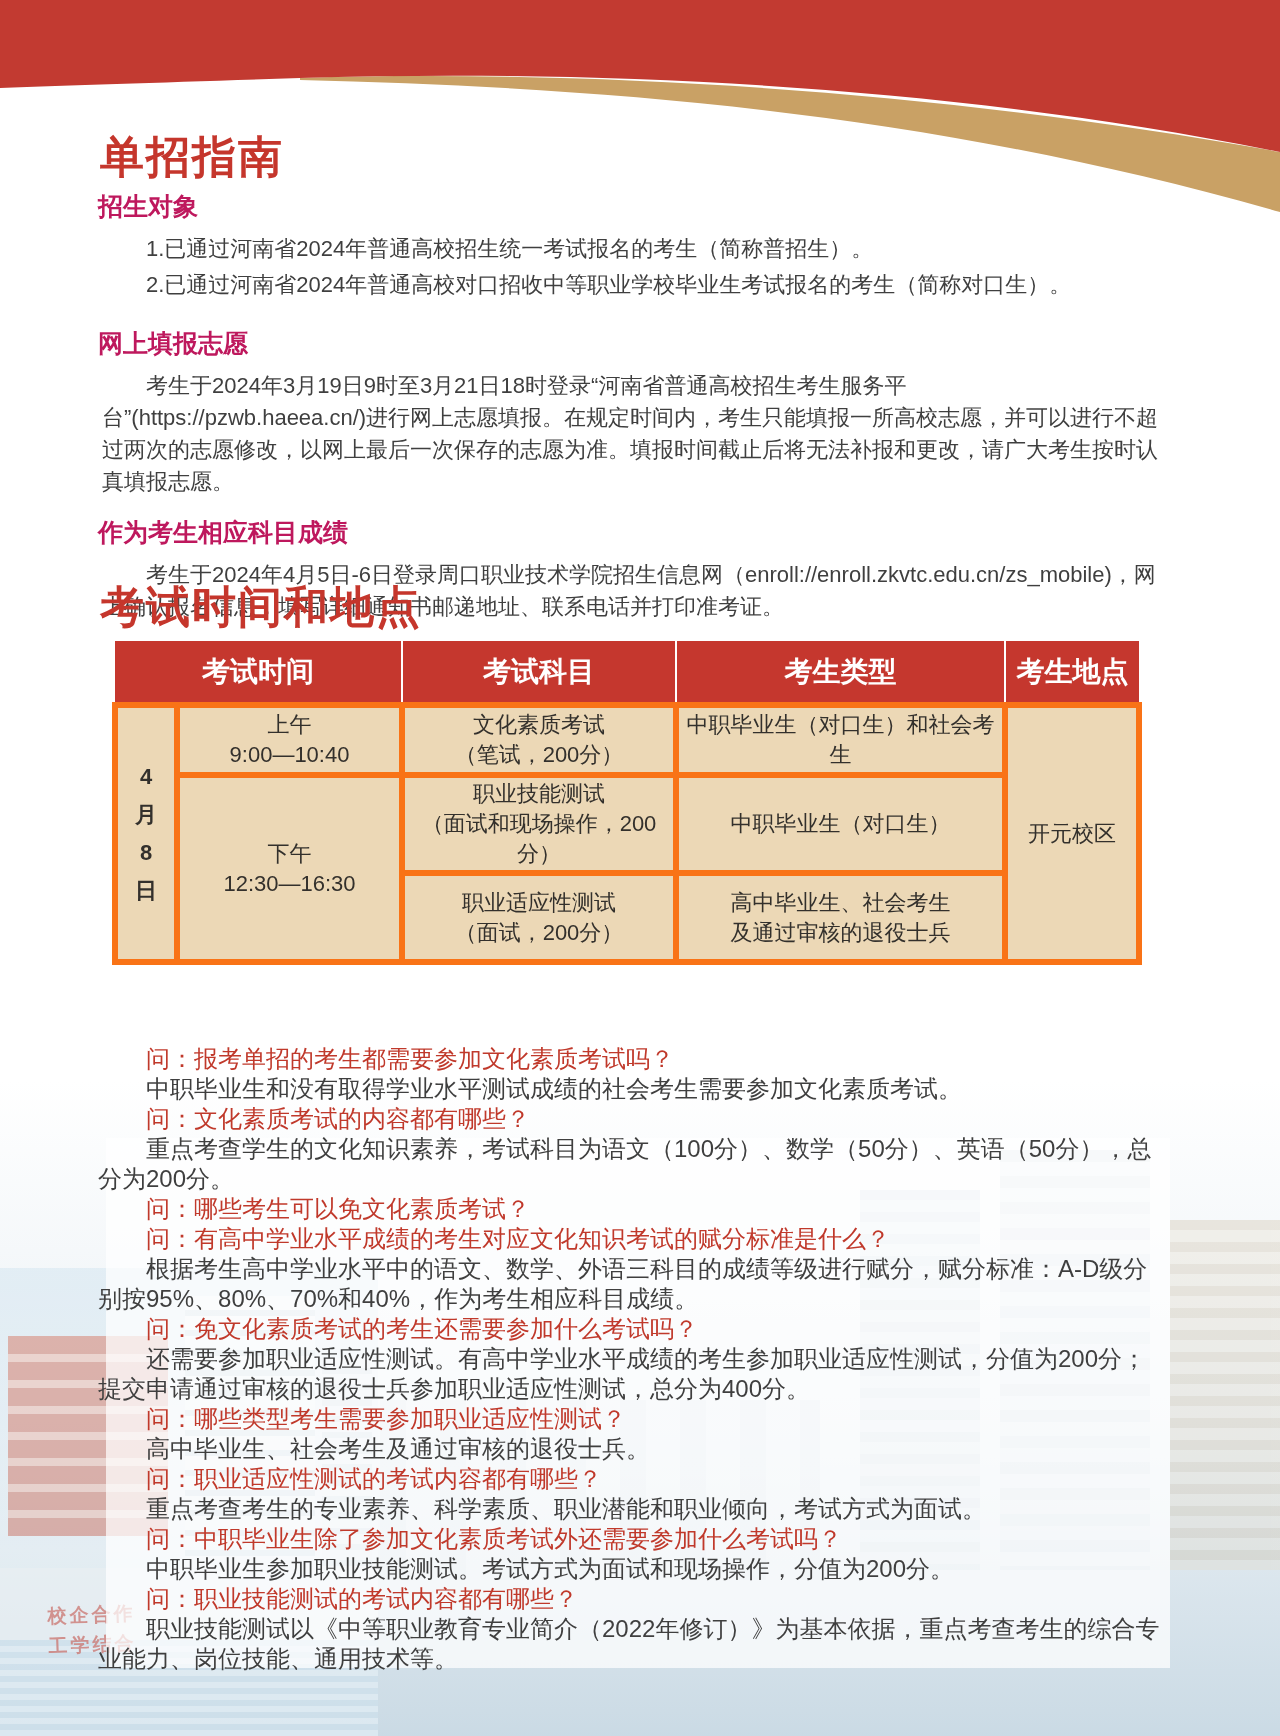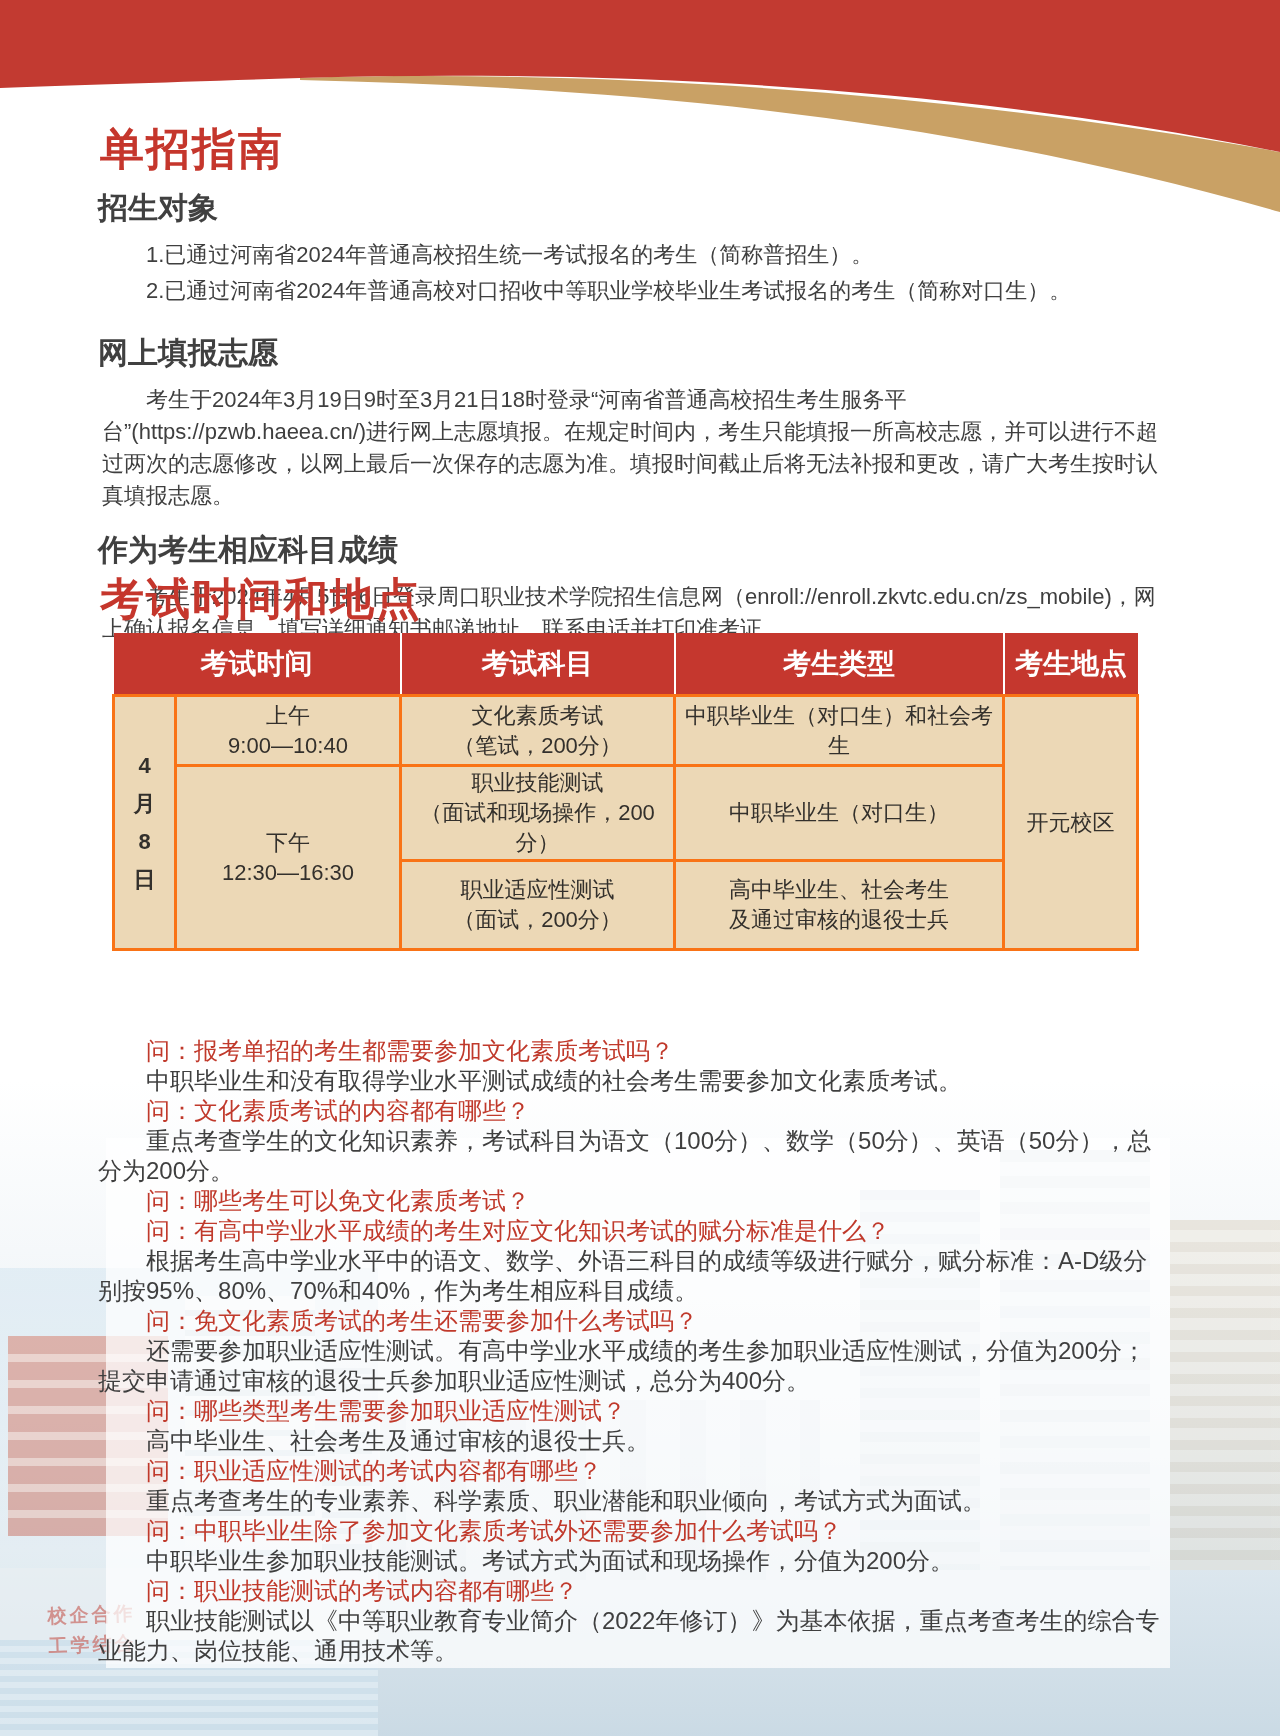--- a/index.html
+++ b/index.html
@@ -24,37 +24,37 @@
           background:repeating-linear-gradient(180deg,#eef3f6 0 14px,#bfd2de 14px 20px);}
   .bg-photo .tower2{position:absolute;left:322px;top:90px;width:50px;height:220px;
           background:repeating-linear-gradient(180deg,#e4ecf1 0 10px,#c3d4df 10px 16px);}
   .bg-photo .wall{position:absolute;left:0;top:300px;width:100%;height:80px;background:#eef3f6;}
   .bg-photo .water{position:absolute;left:0;top:372px;width:100%;height:96px;
           background:repeating-linear-gradient(180deg,#cfe2ee 0 6px,#e6f1f8 6px 12px);}
   .bg-caption{position:absolute;left:48px;top:332px;color:rgba(198,60,48,.8);font-size:19px;
           line-height:30px;font-weight:700;transform:rotate(-2deg);letter-spacing:3px;}
   .panel{position:absolute;left:106px;top:1138px;width:1064px;height:530px;background:rgba(255,255,255,.72);}
   
-  .content{position:absolute;left:0;top:0;width:1280px;height:1484px;}
+  .content{position:absolute;left:0;top:8px;width:1280px;height:1484px;}
   .big-title{position:absolute;left:100px;font-size:44px;font-weight:800;color:#c5362c;
              letter-spacing:2px;white-space:nowrap;}
   #t-guide{top:120px;}
   #t-exam{top:570px;}
   #t-qa{top:963px;}
   .guide{position:absolute;left:98px;top:180px;width:1072px;color:#3f3f3f;}
-  .guide h3{margin:8px 0 10px 0;font-size:30px;font-weight:700;color:#404040;}
+  .guide h3{margin:2px 0 10px 0;font-size:25px;font-weight:700;color:#be185d;}
   .guide h3.gap1{margin-top:26px;}
   .guide h3.gap2{margin-top:18px;}
   .guide p{margin:4px;font-size:22px;line-height:32px;text-indent:2em;}
   
   .exam-table{position:absolute;left:112px;top:633px;border-collapse:collapse;table-layout:fixed;}
   .exam-table th{background:#c5372e;color:#ffffff;font-size:28px;font-weight:700;height:59px;
                  border-right:2px solid #ffffff;}
   .exam-table th:last-child{border-right:none;}
-  .exam-table td{background:#ecd8b6;border:3px solid #f97316;color:#33302c;font-size:22px;
+  .exam-table td{background:#ecd8b6;border:6px solid #f97316;color:#33302c;font-size:22px;
                  text-align:center;vertical-align:middle;line-height:30px;white-space:pre-line;}
   .r1{height:70px;} .r2{height:93px;} .r3{height:89px;}
   .v-date{display:inline-block;width:26px;word-break:break-all;line-height:38px;font-weight:700;}
   
   .qa{position:absolute;left:98px;top:1036px;width:1072px;}
   .qa p{margin:0;font-size:24px;line-height:30px;text-indent:2em;}
   .qa .q{color:#c0392b;}
   .qa .a{color:#3f3f3f;}
 </style>
 </head>

